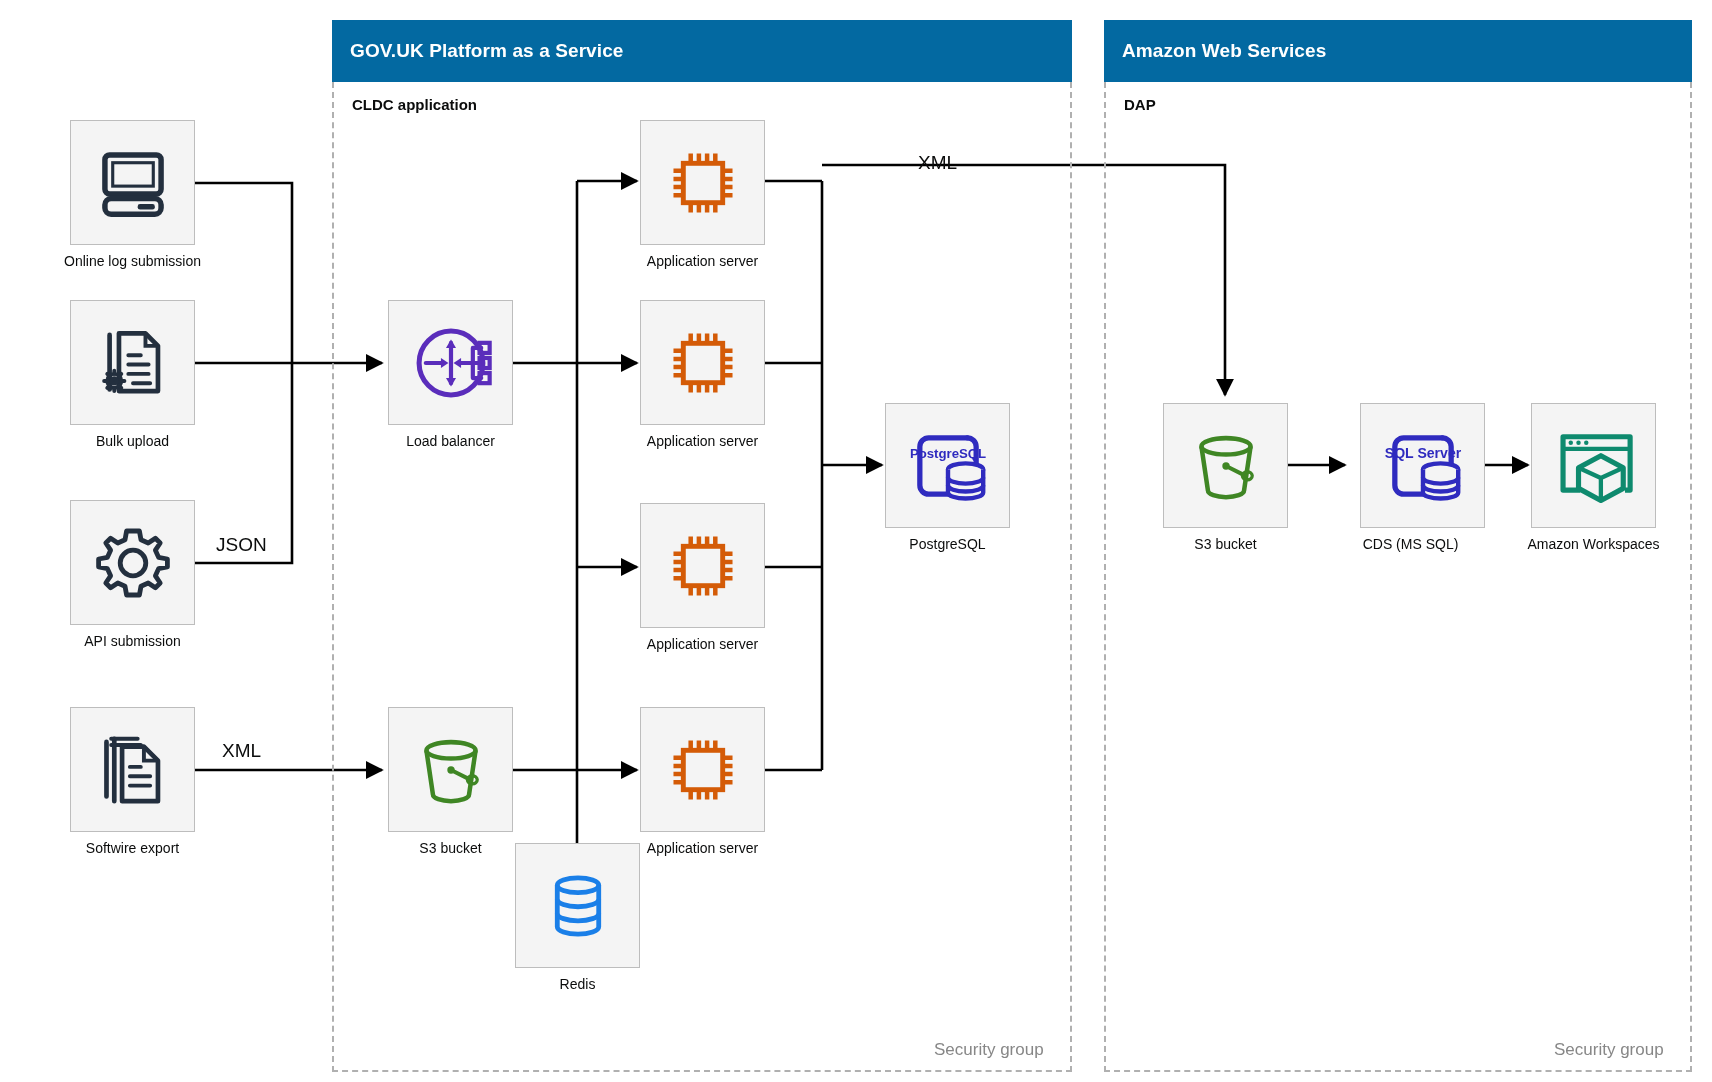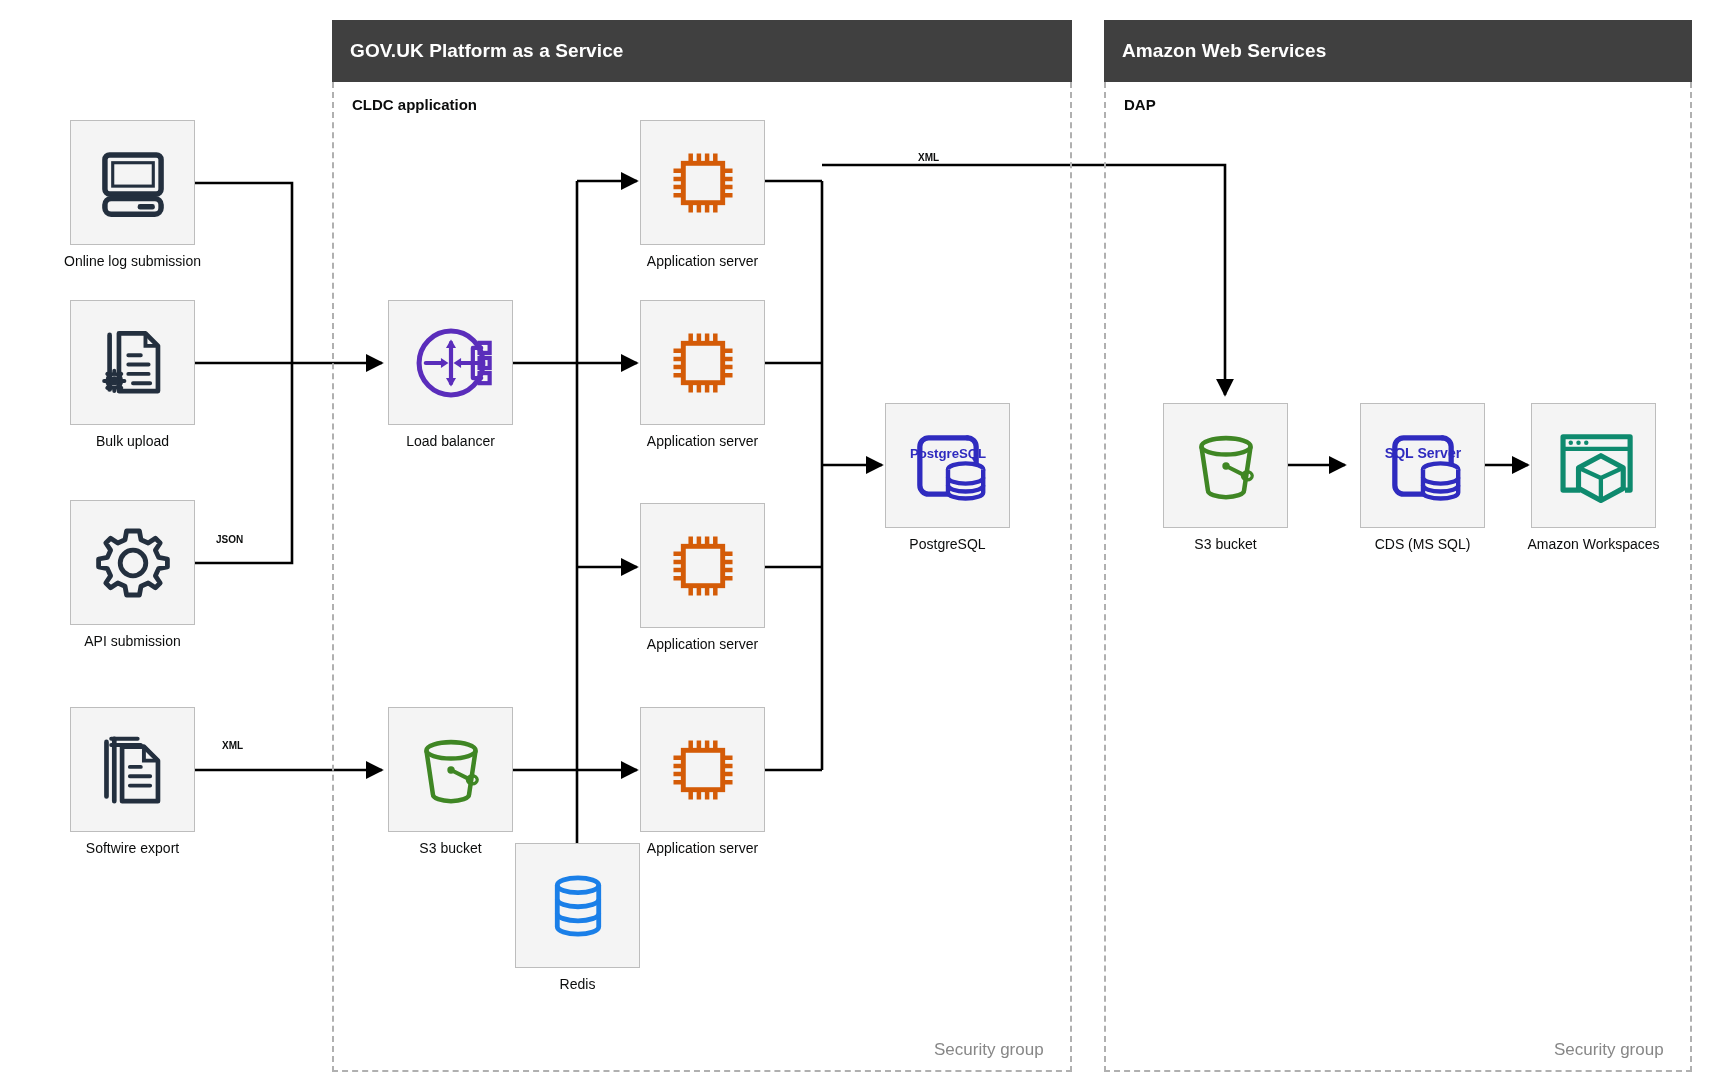--- a/index.html
+++ b/index.html
@@ -12,21 +12,21 @@
     position: relative;
     width: 1712px;
     height: 1082px;
     background: #ffffff;
     overflow: hidden;
   }
 
   
   .section-header {
     position: absolute;
-    background: #404040;
+    background: #0369a1;
     color: #ffffff;
     font-weight: bold;
     font-size: 19px;
     display: flex;
     align-items: center;
     padding-left: 18px;
     letter-spacing: .1px;
   }
 
   
@@ -66,24 +66,23 @@
     color: #0b0c0c;
     text-align: center;
     white-space: nowrap;
     left: 50%;
     transform: translateX(-50%);
   }
 
   
   .edge-label {
     position: absolute;
-    font-size: 10px;
+    font-size: 19px;
     color: #0b0c0c;
     white-space: nowrap;
-    font-weight: bold;
   }
   svg.wires {
     position: absolute;
     left: 0; top: 0;
     width: 1712px; height: 1082px;
     pointer-events: none;
   }
 </style>
 </head>
 <body>
@@ -356,21 +355,21 @@
         <path d="M72 18 A10 10 0 0 1 82 28 L82 50" fill="none" stroke="#2f2bbf" stroke-width="6" stroke-linecap="round"></path>
         <text x="50" y="41" text-anchor="middle" font-family="'Liberation Sans', sans-serif" font-size="16" font-weight="bold" fill="#2f2bbf">SQL Server</text>
         <g stroke="#2f2bbf" stroke-width="5" fill="#f4f4f4">
           <ellipse cx="70" cy="54" rx="20" ry="7"></ellipse>
           <path d="M50 54 L50 80 A20 7 0 0 0 90 80 L90 54"></path>
           <path d="M50 63 A20 7 0 0 0 90 63" fill="none"></path>
           <path d="M50 72 A20 7 0 0 0 90 72" fill="none"></path>
         </g>
       </svg>
     </div>
-    <div class="caption" style="top:133px;margin-left:12px;">CDS (MS SQL)</div>
+    <div class="caption" style="top:133px;">CDS (MS SQL)</div>
   </div>
 
   <div class="node" style="left:1531px; top:403px; width:125px; height:160px;">
     <div class="tile" style="left:0; top:0; width:125px; height:125px;">
       <svg width="86" height="86" viewBox="0 0 100 100">
         <path d="M34 78 L14 78 L14 16 L92 16 L92 78 L86 78" fill="none" stroke="#0e8a6e" stroke-width="6" stroke-linejoin="round"></path>
         <path d="M14 30 L92 30" stroke="#0e8a6e" stroke-width="5"></path>
         <circle cx="23" cy="23" r="2.6" fill="#0e8a6e"></circle>
         <circle cx="32" cy="23" r="2.6" fill="#0e8a6e"></circle>
         <circle cx="41" cy="23" r="2.6" fill="#0e8a6e"></circle>

